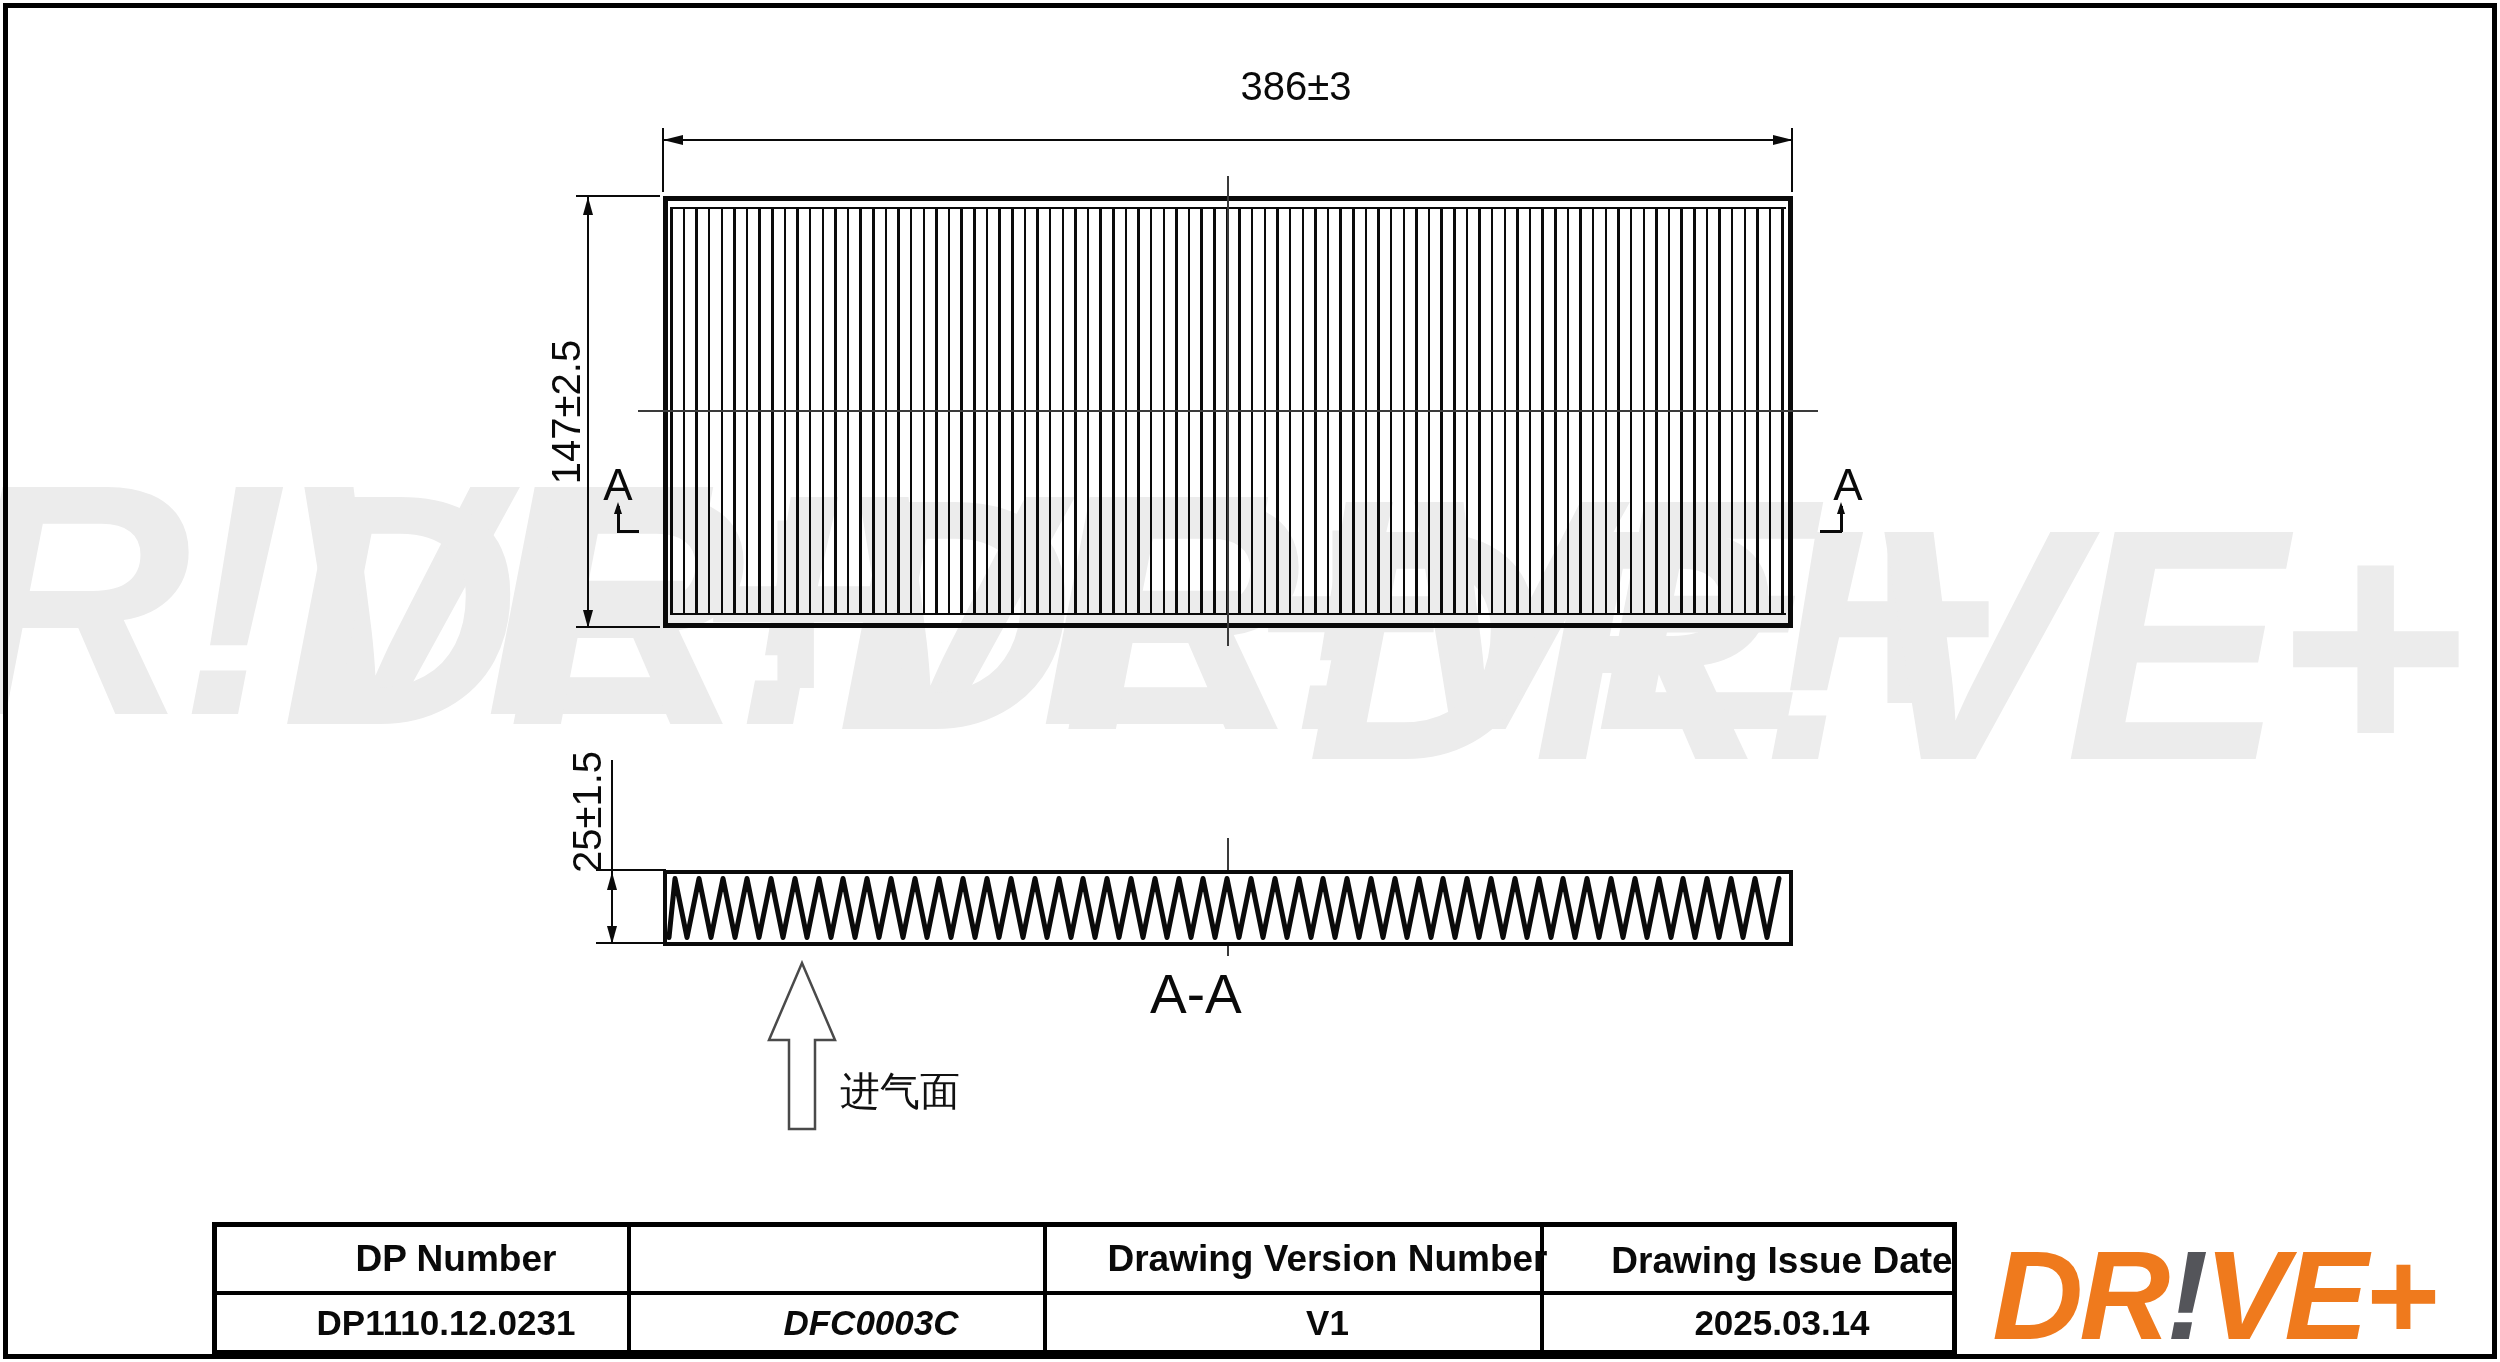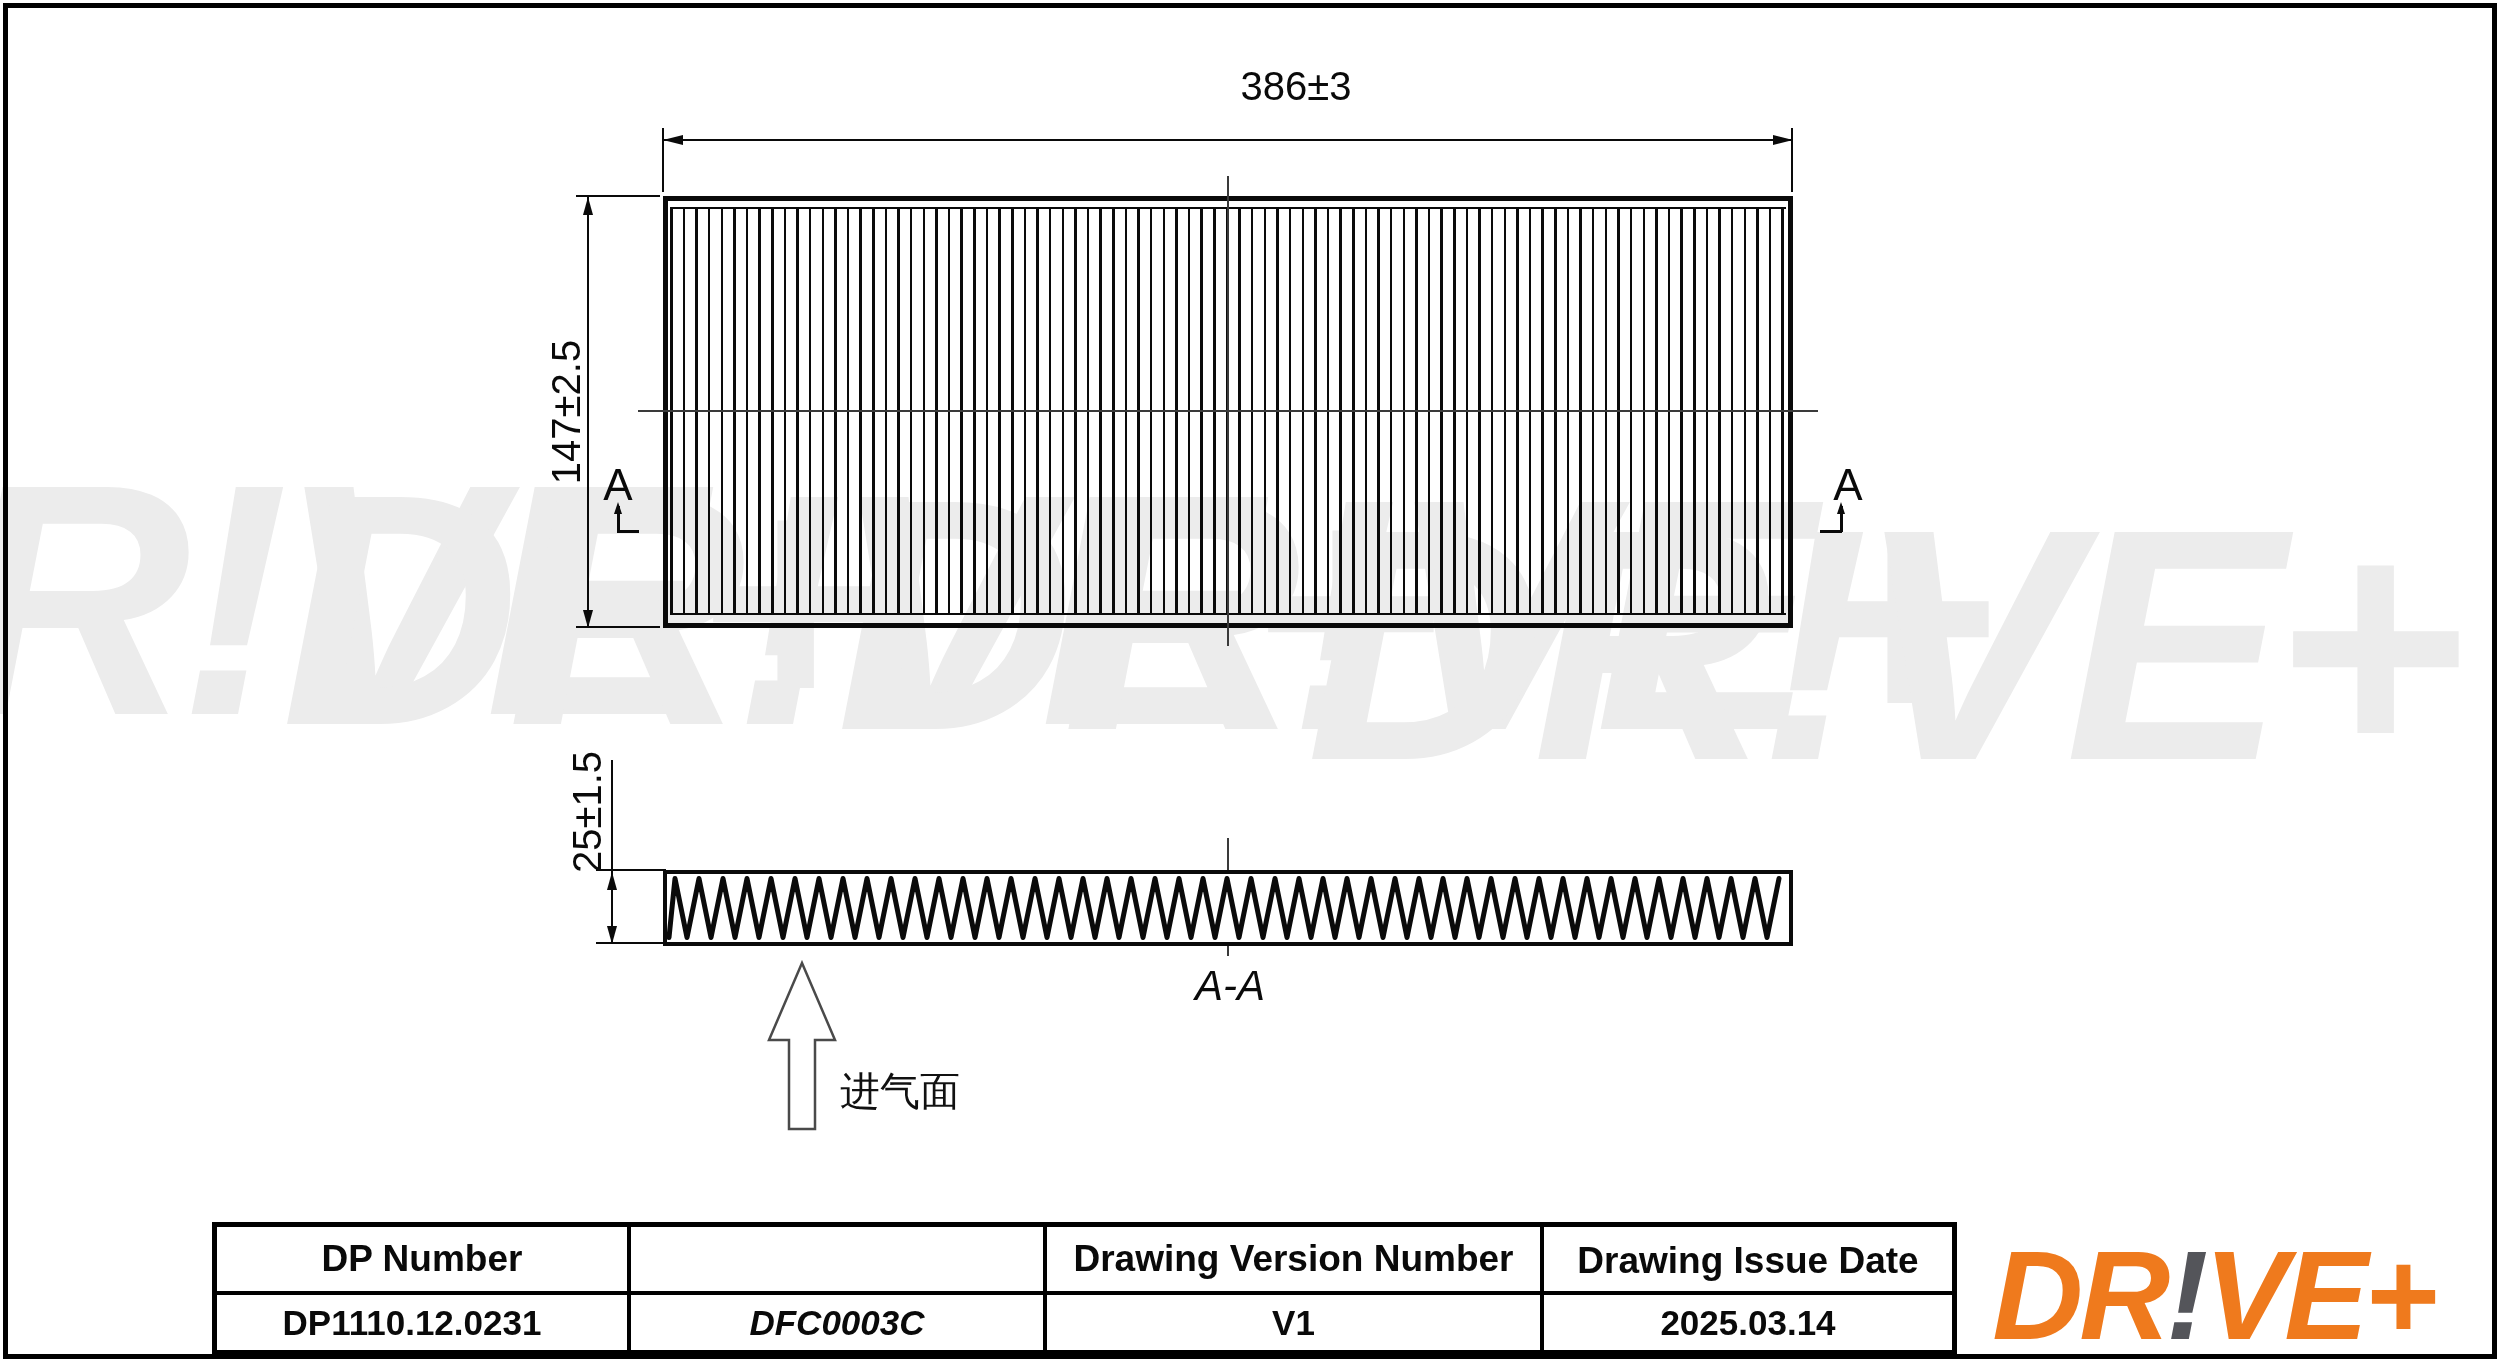--- a/index.html
+++ b/index.html
@@ -44,29 +44,29 @@
   .arr-right{border-top:5px solid transparent; border-bottom:5px solid transparent; border-left:20px solid #0a0a0a;}
   .arr-up   {border-left:5px solid transparent; border-right:5px solid transparent; border-bottom:18px solid #0a0a0a;}
   .arr-down {border-left:5px solid transparent; border-right:5px solid transparent; border-top:18px solid #0a0a0a;}
   .arr-up-sm{border-left:4.5px solid transparent; border-right:4.5px solid transparent; border-bottom:12px solid #0a0a0a;}
   .section-letter{position:absolute; font-size:44px; text-align:center; width:44px; z-index:2;}
   
   #title-block{position:absolute; left:212px; top:1222px; width:1745px; height:133px;
     border:5px solid #000; box-sizing:border-box; background:#fff; z-index:4;}
   .tb-vdiv{position:absolute; top:0; bottom:0; width:4px; background:#000;}
   .tb-hdiv{position:absolute; left:0; right:0; height:4px; background:#000;}
-  .tb-cell{position:absolute; display:flex; align-items:center; justify-content:center; text-align:center;}
+  .tb-cell{position:absolute; display:flex; align-items:center; justify-content:center; text-align:center;margin-left:34px;}
   .tb-header{font-weight:bold; font-size:37px;}
   .tb-value{font-weight:bold; font-size:35px;}
   
   #logo{position:absolute; left:1948px; top:1238px; width:530px; height:115px;
     display:flex; align-items:center; justify-content:center; z-index:4;
     font-size:126px; font-weight:bold; font-style:italic; letter-spacing:-4px; white-space:nowrap;}
   #intake-label{position:absolute; left:840px; top:1064px; font-size:40px; z-index:2; color:#111;}
-  #section-title{position:absolute; left:1150px; top:962px; width:160px; font-size:42px; text-align:center; z-index:2;font-style:italic;}
+  #section-title{position:absolute; left:1150px; top:962px; width:160px; font-size:55px; text-align:left; z-index:2;}
 </style>
 </head>
 <body>
 
 <div id="page">
 
   <div class="watermark" style="left:-450px; top:390px;">DR!VE+</div>
   <div class="watermark" style="left:105px;  top:400px;">DR!VE+</div>
   <div class="watermark" style="left:660px;  top:405px;">DR!VE+</div>
   <div class="watermark" style="left:1130px; top:435px;">DR!VE+</div>

